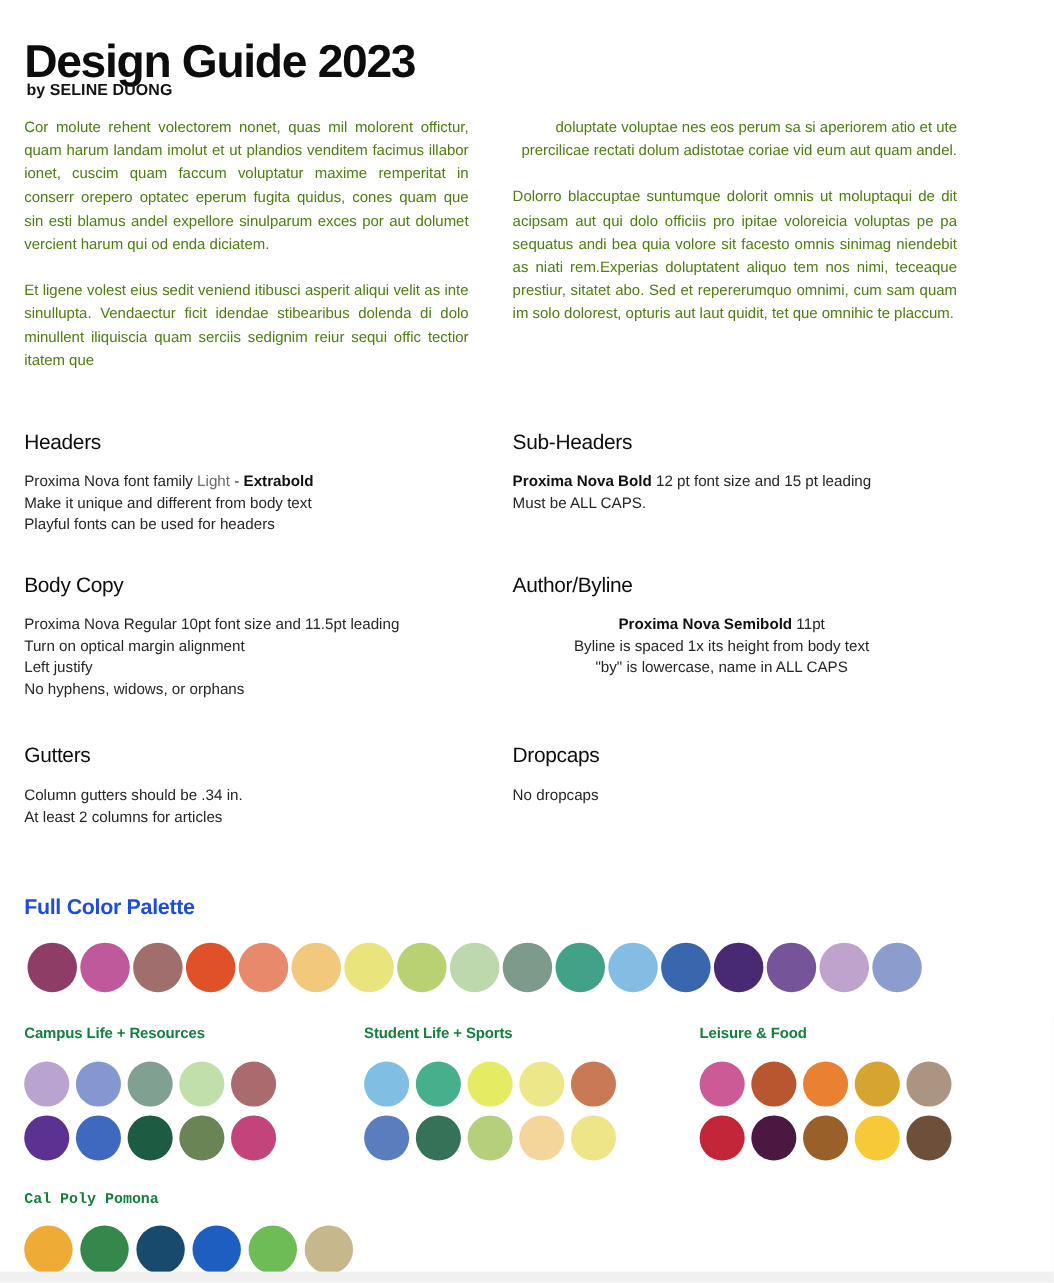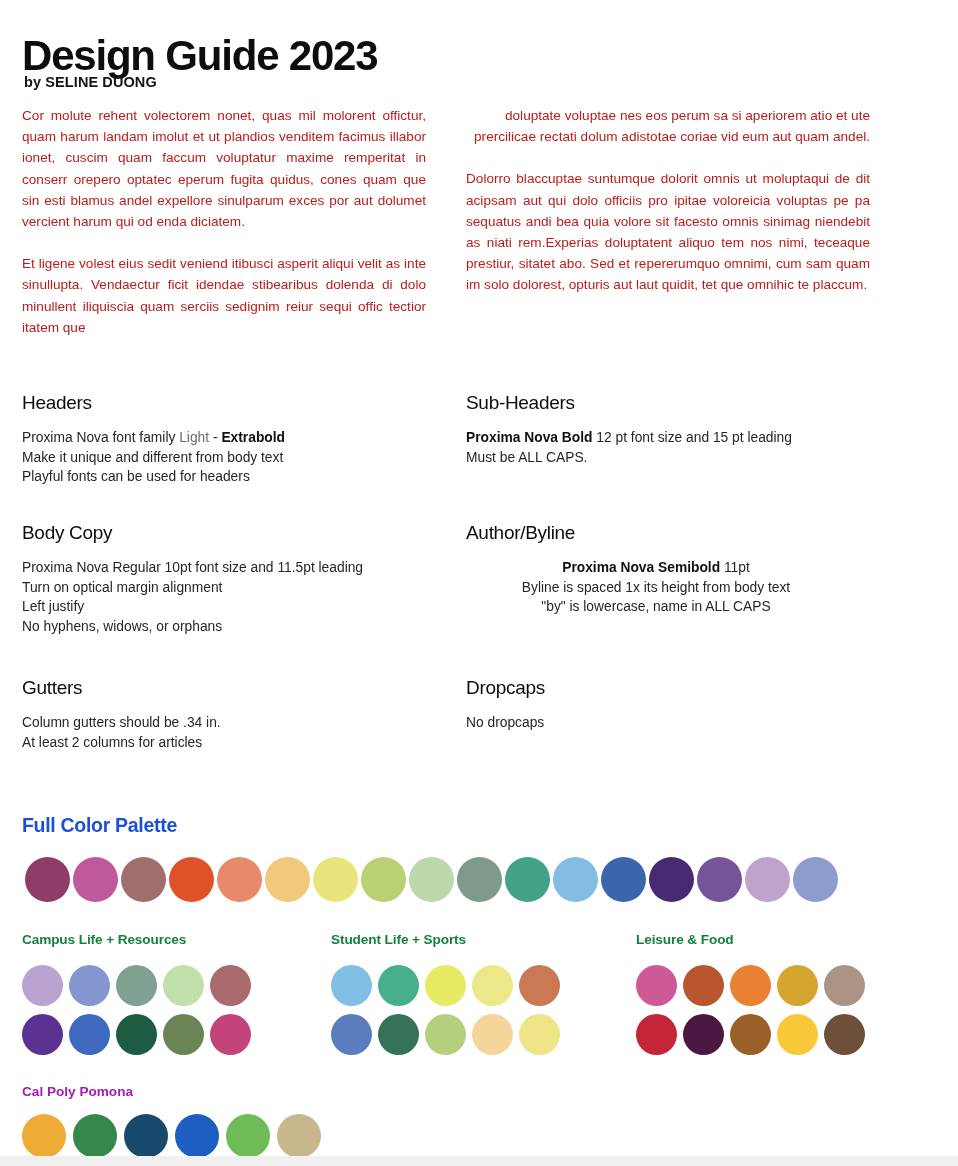--- a/index.html
+++ b/index.html
@@ -41,21 +41,21 @@
     letter-spacing: 0.1px;
   }
 
   
   .intro-col {
     position: absolute;
     width: 404px;
     top: 105px;
     font-size: 13.6px;
     line-height: 21.2px;
-    color: #b91c1c;
+    color: #4d7c0f;
     text-align: justify;
   }
   .intro-left  { left: 22px; }
   .intro-right { left: 466px; }
   .intro-col p { margin: 0 0 21px 0; }
   .intro-col p:last-child { margin-bottom: 0; }
   .nojust { text-align: right; }
 
   
   .spec {
@@ -143,21 +143,22 @@
   .grp-student { left: 331px; top: 932px; }
   .grp-leisure { left: 636px; top: 932px; }
 
   
   .cpp-title {
     position: absolute;
     left: 22px;
     top: 1084px;
     font-size: 13.6px;
     font-weight: 700;
-    color: #a21caf;
+    color: #15803d;
+    font-family: Liberation Mono, monospace;
   }
   .cpp-row {
     left: 22px;
     top: 1114px;
     gap: 7px;
   }
   .cpp-row .swatch {
     width: 44px;
     height: 44px;
   }

